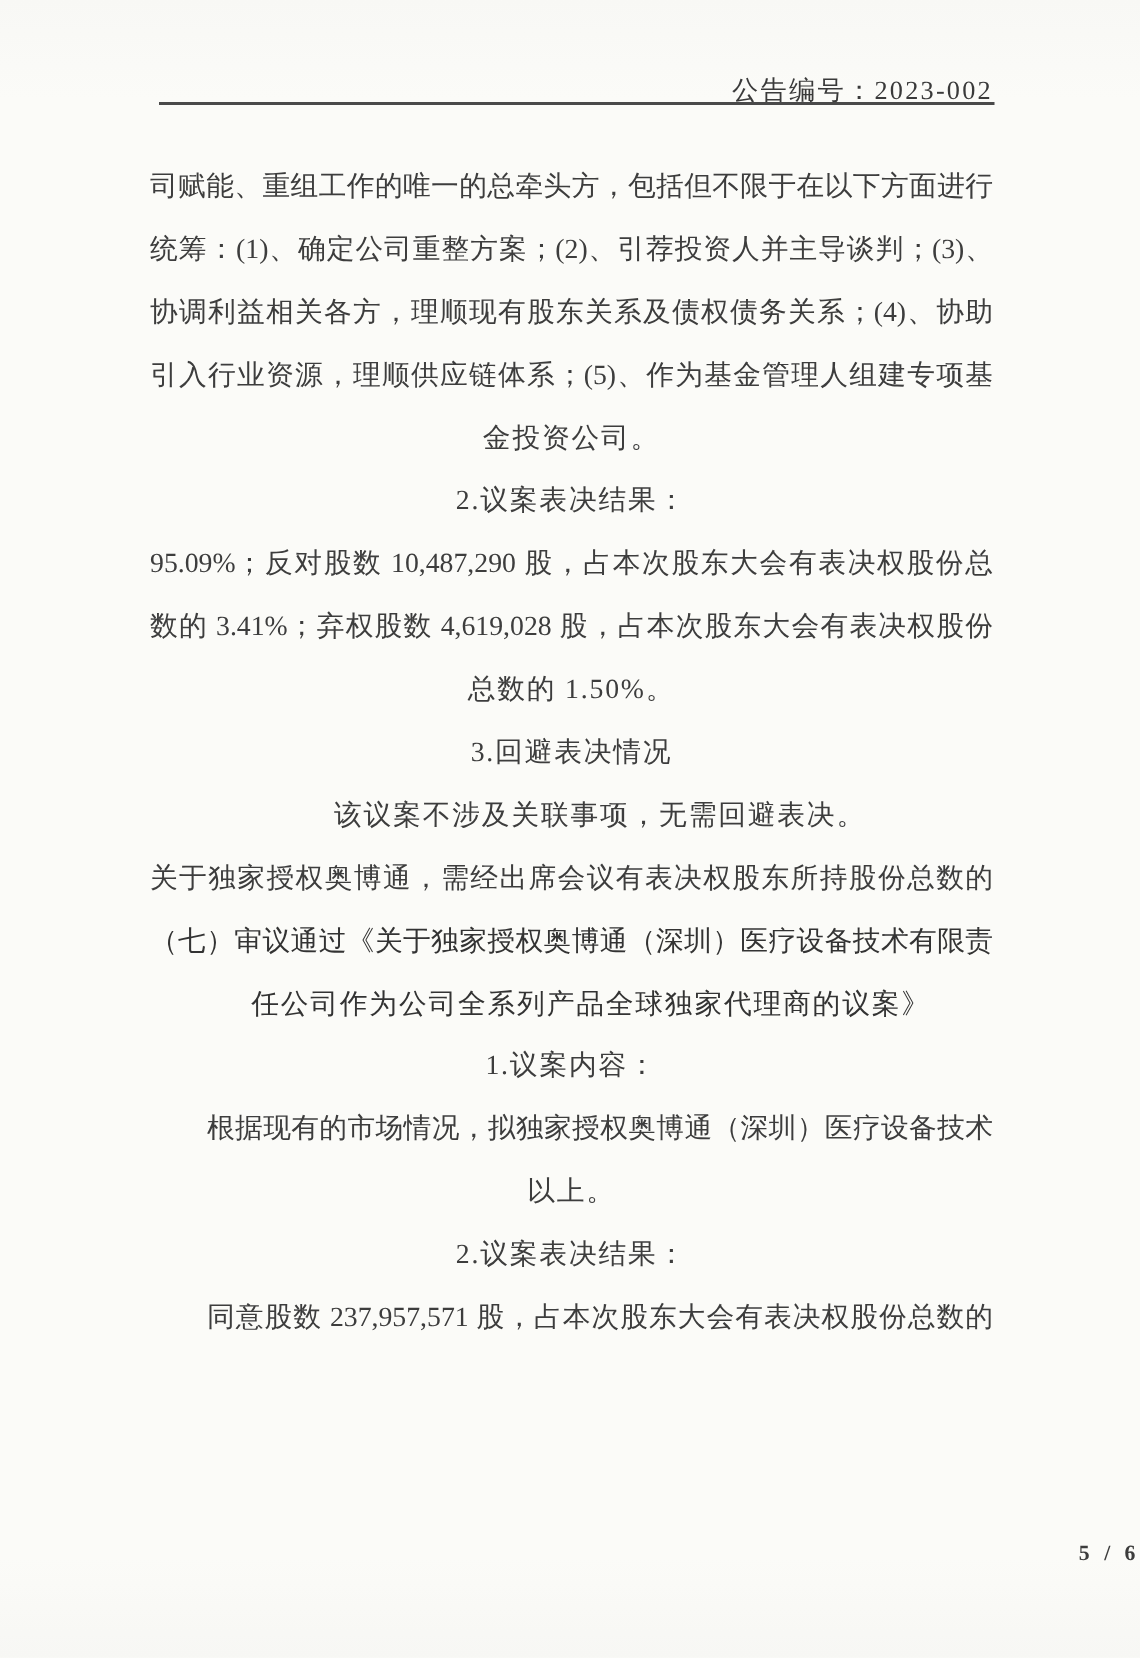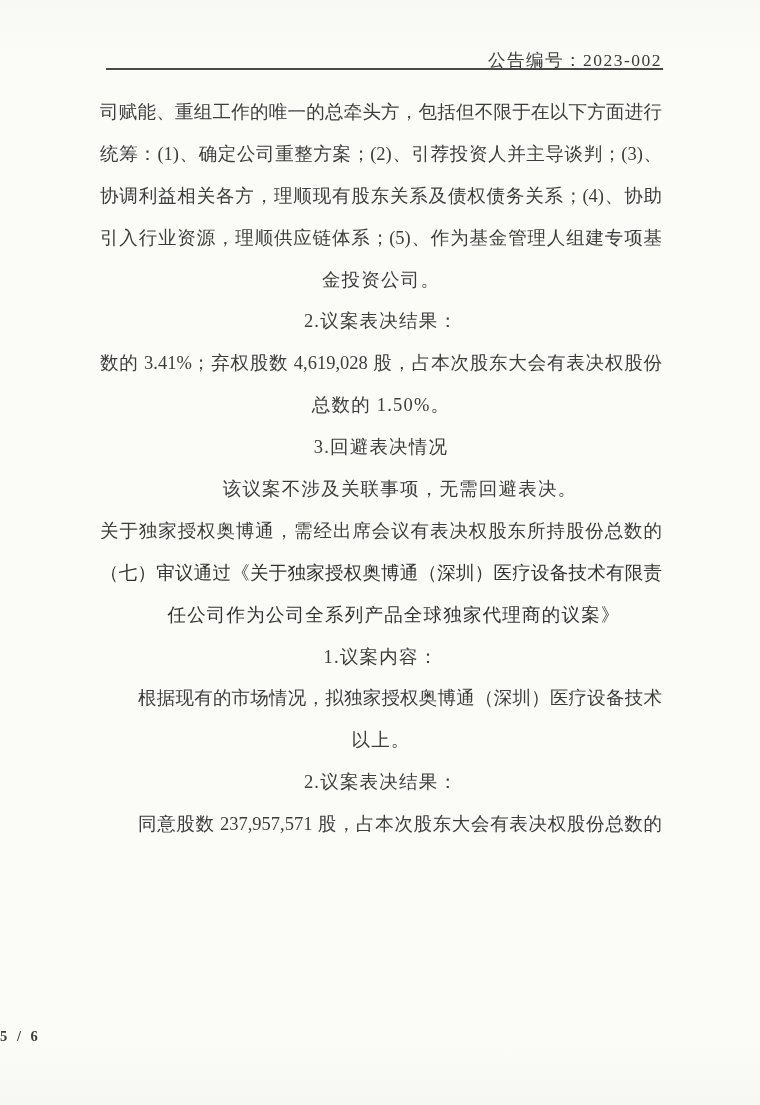--- a/index.html
+++ b/index.html
@@ -28,21 +28,21 @@
     color: #3a3a3a;
   }
   .header-rule {
     position: absolute;
     top: 68px; left: 106px;
     width: 557px; height: 0;
     border-top: 2px solid var(--rule);
   }
   .body-lines {
     position: absolute;
-    top: 92px; left: 100px;
+    top: 105px; left: 100px;
     width: 562px;
   }
   .line {
     line-height: 41.9px;
     height: 41.9px;
     font-size: 18.5px;
     letter-spacing: 1.2px;
     white-space: nowrap;
     text-align: center;
     color: var(--text);
@@ -55,41 +55,42 @@
     overflow: hidden;
   }
   .line.b {
     font-weight: normal;
     color: #333333;
   }
   .footer {
     position: absolute;
     top: 1028px; left: 0;
     width: 760px;
-    text-align: left;
+    text-align: right;
     font-size: 14.5px;
     font-weight: bold;
     letter-spacing: 3px;
     color: #3c3c3c;
   }
 </style>
 </head>
 <body>
 
 <div class="page">
   <span class="header-no">公告编号：2023-002</span>
   <div class="header-rule"></div>
 
   <div class="body-lines" id="body-lines">
       <div class="line j">司赋能、重组工作的唯一的总牵头方，包括但不限于在以下方面进行</div>
       <div class="line j">统筹：(1)、确定公司重整方案；(2)、引荐投资人并主导谈判；(3)、</div>
       <div class="line j">协调利益相关各方，理顺现有股东关系及债权债务关系；(4)、协助</div>
       <div class="line j">引入行业资源，理顺供应链体系；(5)、作为基金管理人组建专项基</div>
       <div class="line">金投资公司。</div>
       <div class="line">2.议案表决结果：</div>
+      <div class="line j">95.09%；反对股数 10,487,290 股，占本次股东大会有表决权股份总</div>
       <div class="line j">数的 3.41%；弃权股数 4,619,028 股，占本次股东大会有表决权股份</div>
       <div class="line">总数的 1.50%。</div>
       <div class="line">3.回避表决情况</div>
       <div class="line" style="text-indent: 38px;">该议案不涉及关联事项，无需回避表决。</div>
       <div class="line j">关于独家授权奥博通，需经出席会议有表决权股东所持股份总数的</div>
       <div class="line j b">（七）审议通过《关于独家授权奥博通（深圳）医疗设备技术有限责</div>
       <div class="line b" style="text-indent: 26px;">任公司作为公司全系列产品全球独家代理商的议案》</div>
       <div class="line">1.议案内容：</div>
       <div class="line j" style="text-indent: 38px;">根据现有的市场情况，拟独家授权奥博通（深圳）医疗设备技术</div>
       <div class="line">以上。</div>

